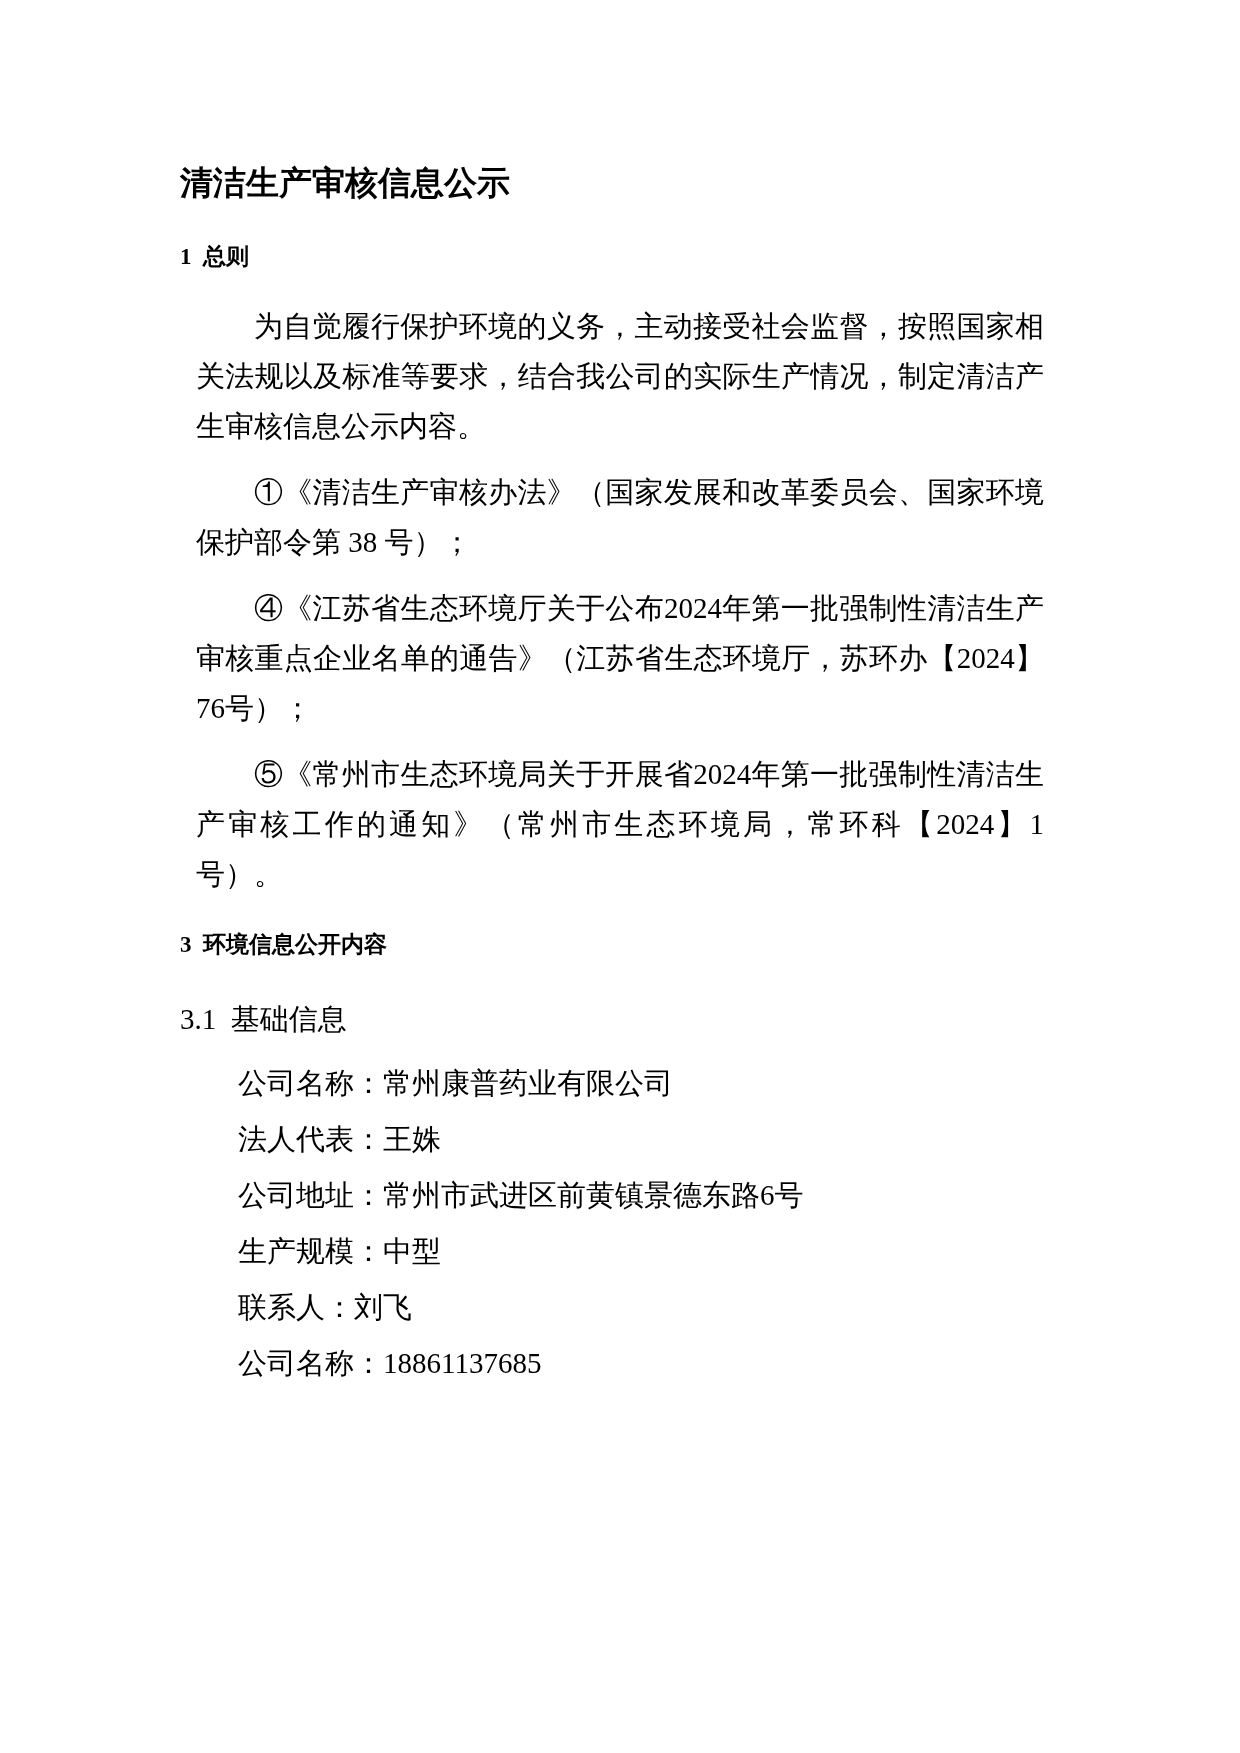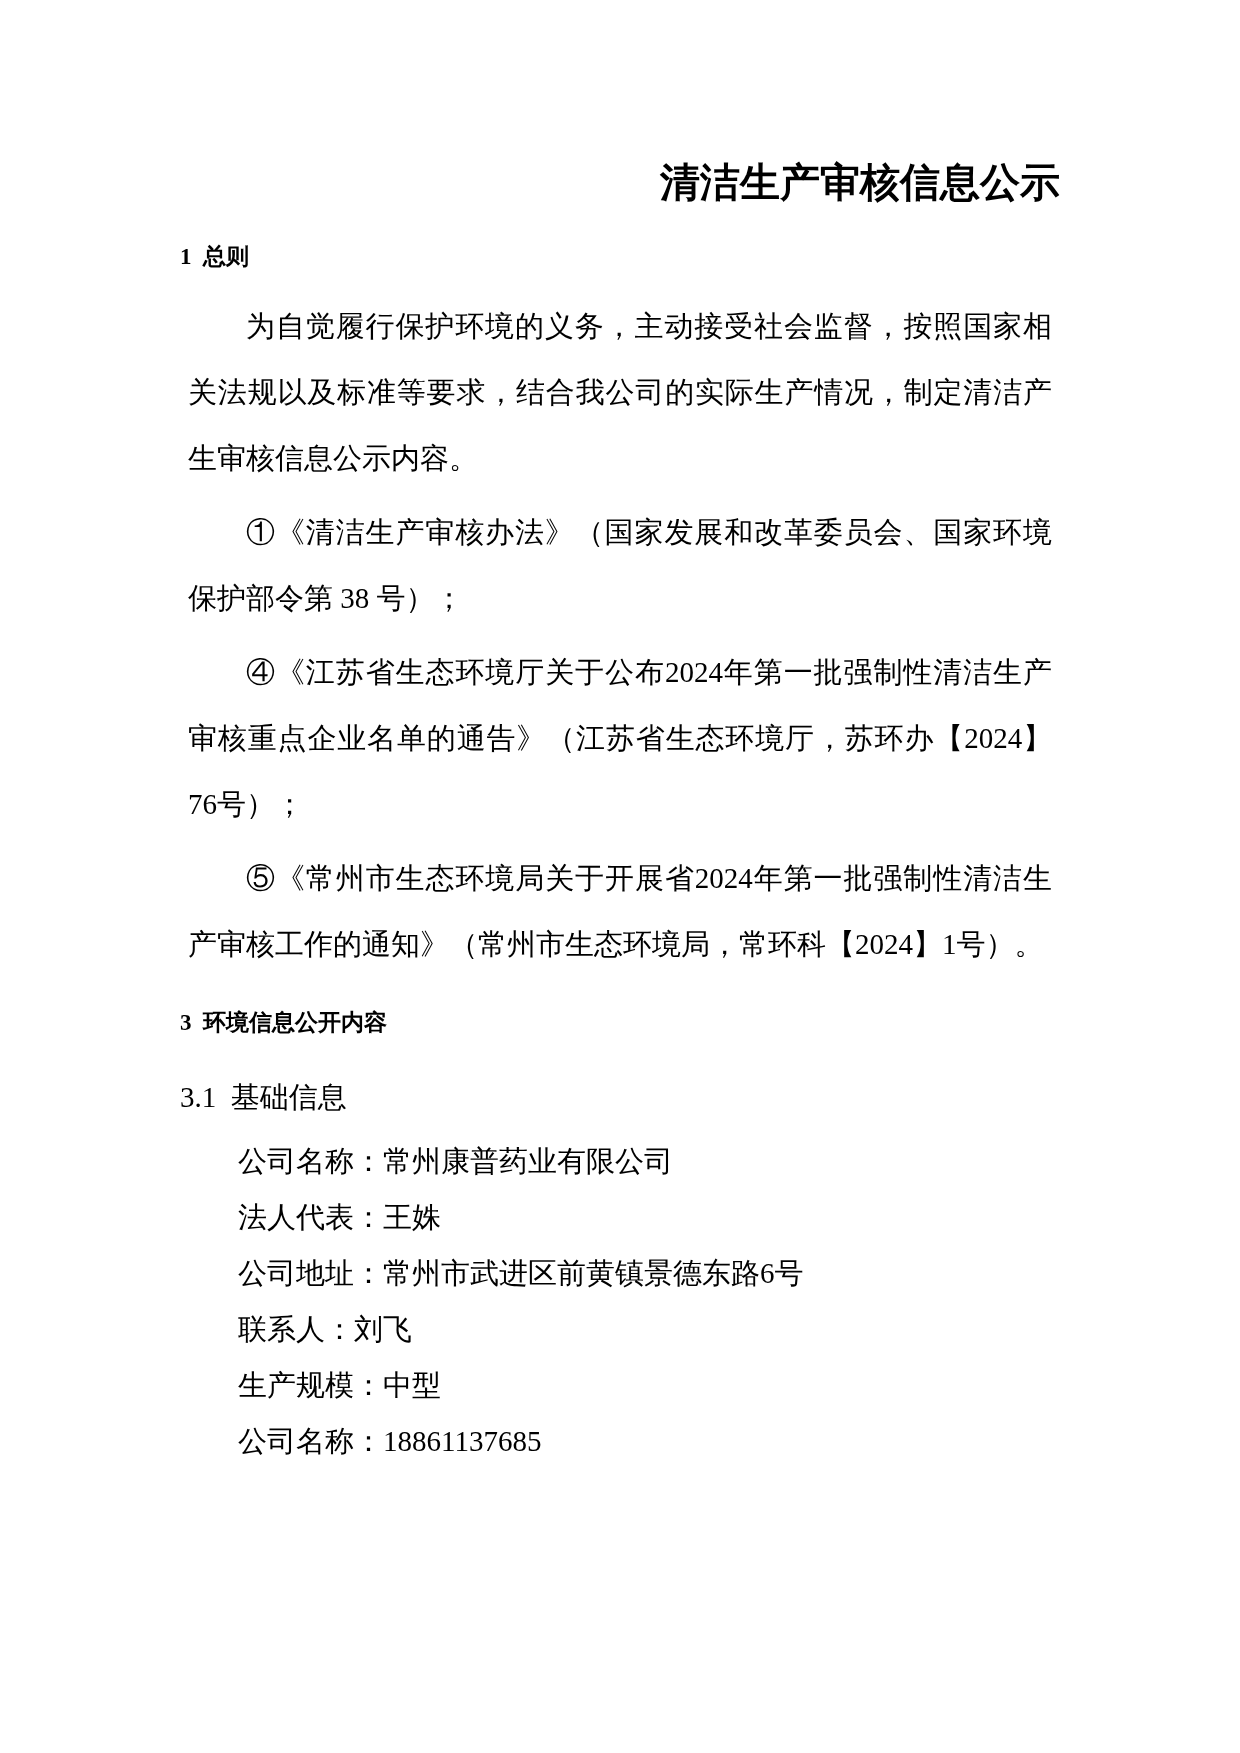--- a/index.html
+++ b/index.html
@@ -15,46 +15,46 @@
     margin: 0 auto;
     background: #ffffff;
     color: #000000;
     font-family: "Liberation Serif", "DejaVu Serif", serif;
     font-size: 29px;
     line-height: 56px;
     padding: 155px 180px 0 180px;
     overflow: hidden;
   }
   .doc-title {
-    font-size: 40px;
+    font-size: 33px;
     font-weight: bold;
-    text-align: right;
+    text-align: left;
     margin: 0 0 17px 0;
     line-height: 56px;
     white-space: pre-wrap;
   }
   .h-num {
     font-size: 23px;
     font-weight: bold;
     margin: 18px 0 8px 0;
     line-height: 56px;
     white-space: pre-wrap;
   }
   .h-sub {
     font-size: 29px;
     font-weight: normal;
     margin: 18px 0 8px 0;
     line-height: 56px;
     white-space: pre-wrap;
   }
   .body-p {
-    margin: 8px;
+    margin: 16px;
     text-align: justify;
     text-indent: 2em;
-    line-height: 66px;
+    line-height: 50px;
   }
   .field-line {
     margin: 0;
     text-indent: 2em;
     line-height: 56px;
   }
 </style>
 </head>
 <body>
 
@@ -72,19 +72,19 @@
   <h2 class="h-num">3  环境信息公开内容</h2>
 
   <h3 class="h-sub">3.1  基础信息</h3>
 
   <p class="field-line"><span>公司名称</span><span>：</span><span>常州康普药业有限公司</span></p>
 
   <p class="field-line"><span>法人代表</span><span>：</span><span>王姝</span></p>
 
   <p class="field-line"><span>公司地址</span><span>：</span><span>常州市武进区前黄镇景德东路6号</span></p>
 
+  <p class="field-line"><span>生产规模</span><span>：</span><span>中型</span></p>
+
   <p class="field-line"><span>联系人</span><span>：</span><span>刘飞</span></p>
-
-  <p class="field-line"><span>生产规模</span><span>：</span><span>中型</span></p>
 
   <p class="field-line"><span>公司名称</span><span>：</span><span>18861137685</span></p>
 
 </div>
 
 </body></html>

